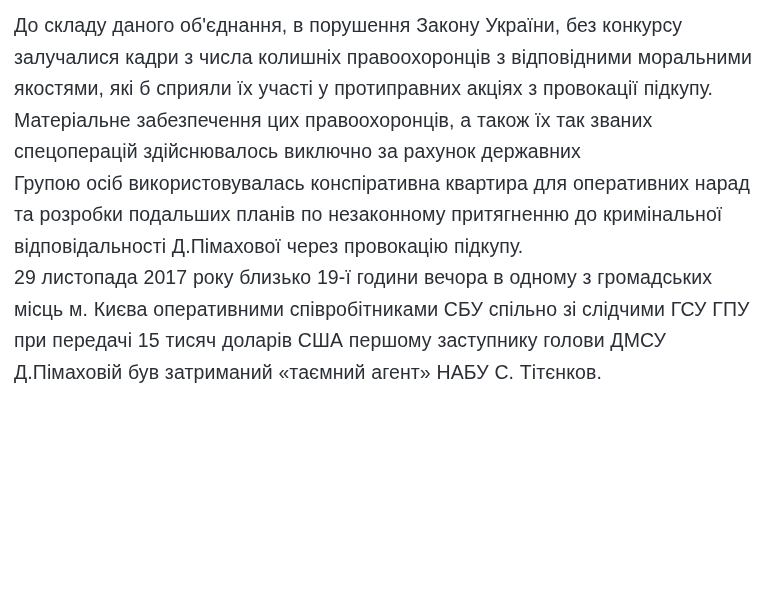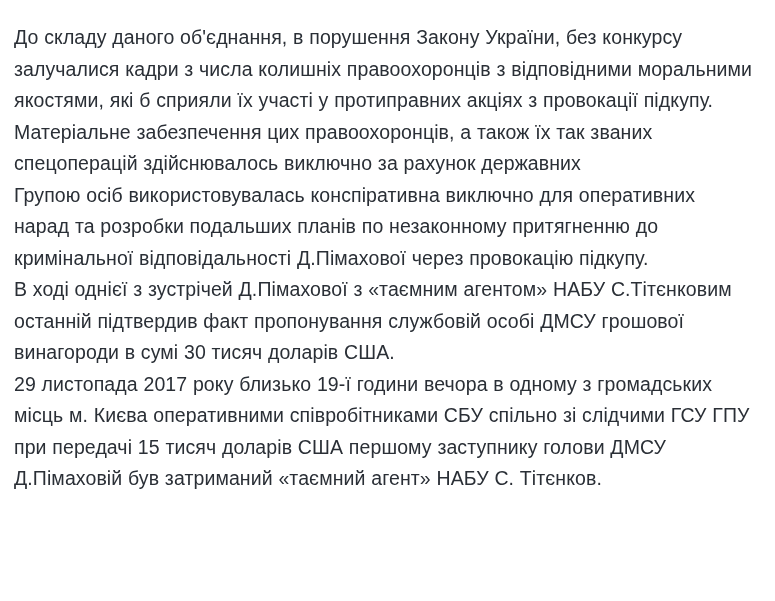--- a/index.html
+++ b/index.html
@@ -10,37 +10,36 @@
   body {
     width: 775px;
     height: 601px;
     overflow: hidden;
     font-family: "Liberation Sans", sans-serif;
   }
   .article {
     box-sizing: border-box;
     width: 775px;
     height: 601px;
-    padding: 22px 22px 0 14px;
+    padding: 10px 22px 0 14px;
     background: #ffffff;
   }
   .para {
     margin: 0 0 0 0;
     color: #2a2f36;
     font-size: 19.5px;
     line-height: 31.5px;
     letter-spacing: 0.1px;
     text-align: left;
     word-spacing: 0.2px;
   }
   .para + .para {
     margin-top: 0px;
   }
 </style>
 </head>
 <body>
 
 <div class="article">
   <p class="para">До складу даного об'єднання, в порушення Закону України, без конкурсу залучалися кадри з числа колишніх правоохоронців з відповідними моральними якостями, які б сприяли їх участі у протиправних акціях з провокації підкупу. Матеріальне забезпечення цих правоохоронців, а також їх так званих спецоперацій здійснювалось виключно за рахунок державних</p>
-  <p class="para">Групою осіб використовувалась конспіративна виключно для оперативних нарад та розробки подальших планів по незаконному притягненню до кримінальної відповідальності Д.Пімахової через провокацію підкупу.</p>
-  <p class="para">В ході однієї з зустрічей Д.Пімахової з «таємним агентом» НАБУ С.Тітєнковим останній підтвердив факт пропонування службовій особі ДМСУ грошової винагороди в сумі 30 тисяч доларів США.</p>
+  <p class="para">Групою осіб використовувалась конспіративна квартира для оперативних нарад та розробки подальших планів по незаконному притягненню до кримінальної відповідальності Д.Пімахової через провокацію підкупу.</p>
   <p class="para">29 листопада 2017 року близько 19-ї години вечора в одному з громадських місць м. Києва оперативними співробітниками СБУ спільно зі слідчими ГСУ ГПУ при передачі 15 тисяч доларів США першому заступнику голови ДМСУ Д.Пімаховій був затриманий «таємний агент» НАБУ С. Тітєнков.</p>
 </div>
 
 </body></html>

